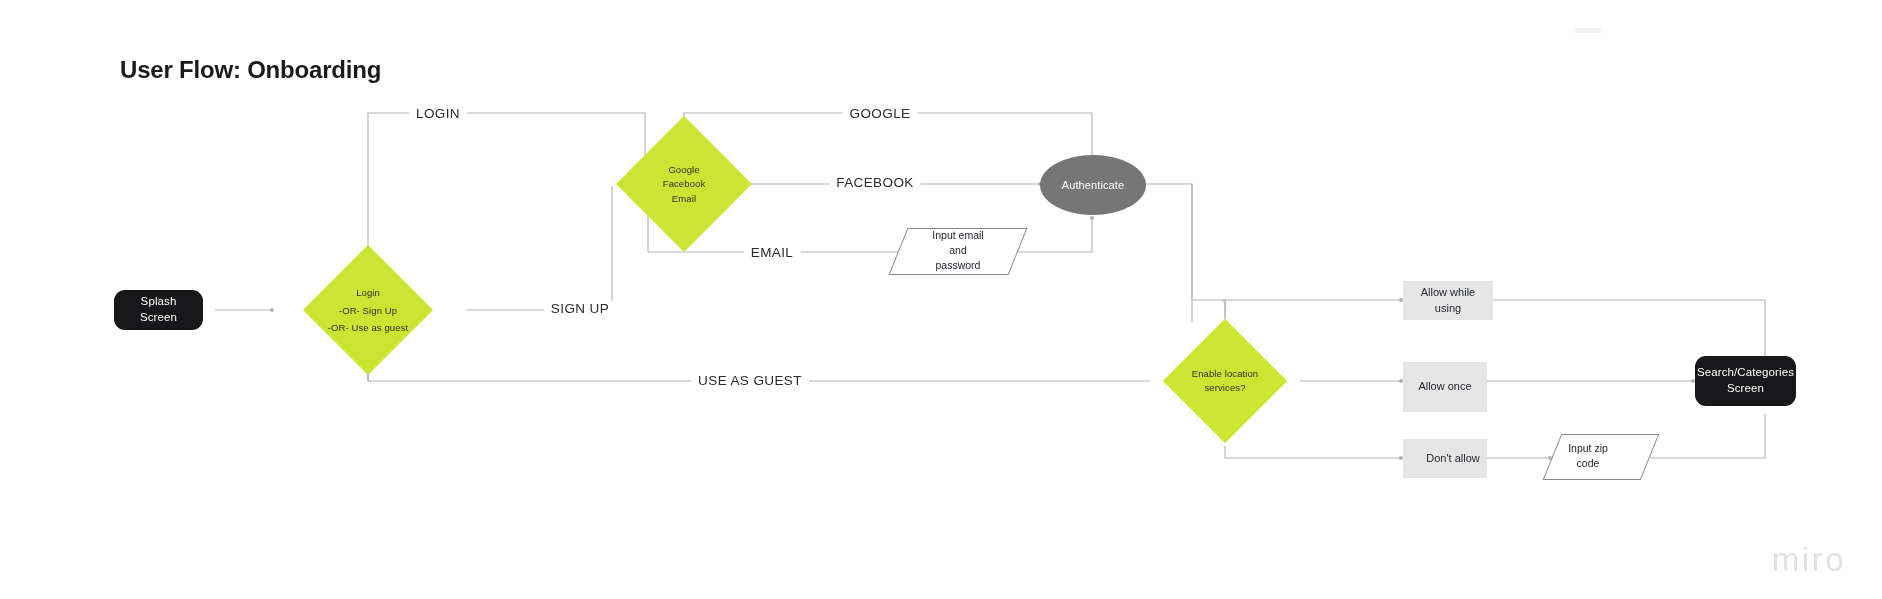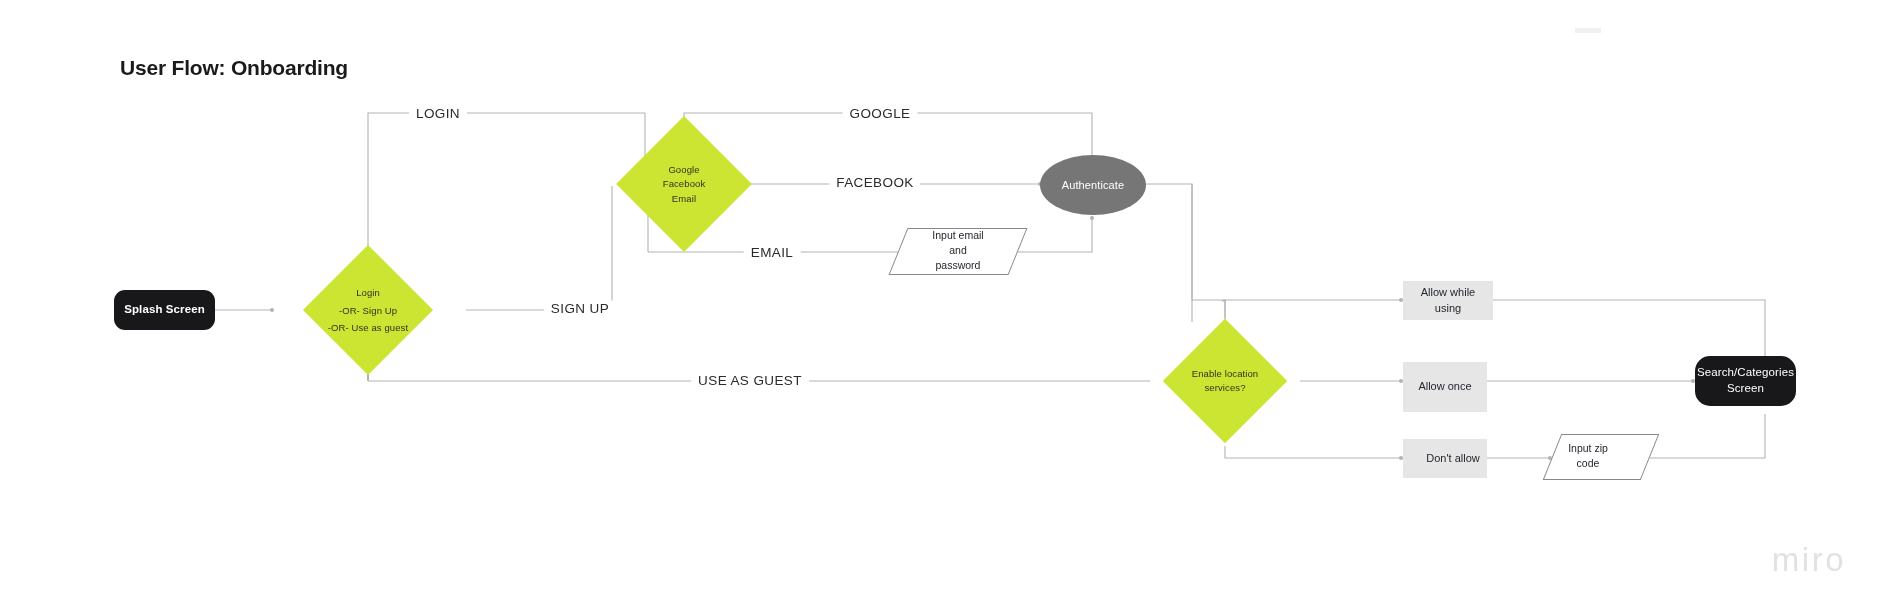--- a/index.html
+++ b/index.html
@@ -14,21 +14,21 @@
     position: relative;
     width: 1882px;
     height: 599px;
     background: #ffffff;
   }
 
   #page-title {
     position: absolute;
     left: 120px;
     top: 56px;
-    font-size: 21px;
+    font-size: 24px;
     font-weight: bold;
     color: #1a1a1a;
     letter-spacing: -0.2px;
     white-space: nowrap;
   }
 
   
   #edges {
     position: absolute;
     left: 0; top: 0;
@@ -217,21 +217,21 @@
     <polyline points="1650,458 1765,458 1765,414"></polyline>
   </svg>
 
   <div class="edge-label" style="left:438px; top:113px;">LOGIN</div>
   <div class="edge-label" style="left:580px; top:308px;">SIGN UP</div>
   <div class="edge-label" style="left:750px; top:380px;">USE AS GUEST</div>
   <div class="edge-label" style="left:880px; top:113px;">GOOGLE</div>
   <div class="edge-label" style="left:875px; top:182px;">FACEBOOK</div>
   <div class="edge-label" style="left:772px; top:252px;">EMAIL</div>
 
-  <div class="terminator" style="left:114px; top:290px; width:101px; height:40px;font-weight:bold;">Splash Screen</div>
+  <div class="terminator" style="left:114px; top:290px; width:89px; height:40px;">Splash Screen</div>
 
   <div class="diamond" style="left:322px; top:264px; width:92px; height:92px;"></div>
   <div class="diamond-label" style="left:368px; top:310px;">
     <div>Login</div>
     <div>-OR- Sign Up</div>
     <div>-OR- Use as guest</div>
   </div>
 
   <div class="diamond" style="left:636px; top:136px; width:96px; height:96px;"></div>
   <div class="diamond-label tight" style="left:684px; top:184px;">
@@ -267,20 +267,20 @@
   <div class="option-box" style="left:1403px; top:439px; width:84px; height:39px;padding-left:16px;">
     <span style="white-space:pre-line;">Don't allow</span>
   </div>
 
   <div class="parallelogram" style="left:1552px; top:434px; width:98px; height:46px;"></div>
   <div class="parallelogram-label" style="left:1588px; top:456px;">
     <div>Input zip</div>
     <div>code</div>
   </div>
 
-  <div class="terminator" style="left:1695px; top:356px; width:101px; height:50px;border-radius:15px;">
+  <div class="terminator" style="left:1695px; top:356px; width:101px; height:50px;">
     <span style="white-space:pre-line;">Search/Categories
 Screen</span>
   </div>
 
   <div id="watermark">miro</div>
 
 </div>
 
 </body></html>

